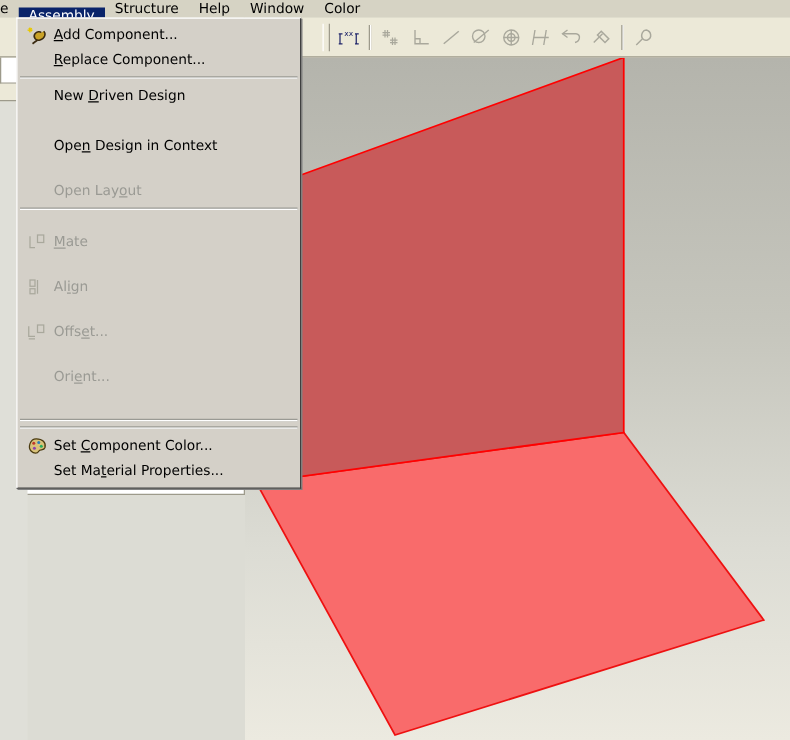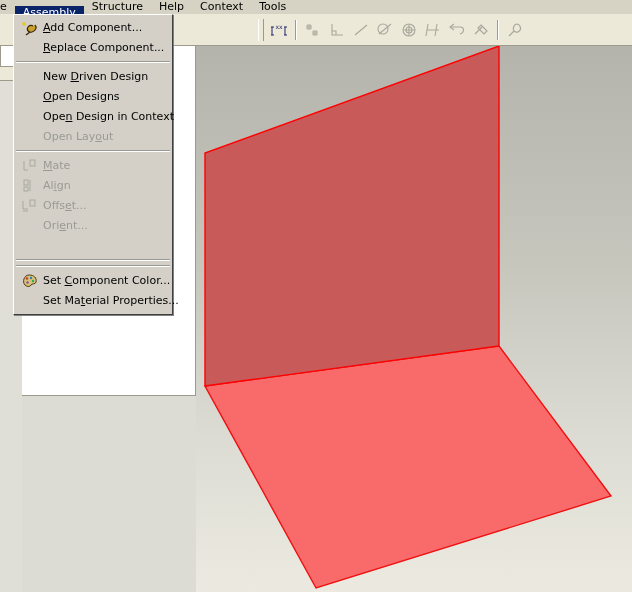--- a/index.html
+++ b/index.html
@@ -128,39 +128,39 @@
     background: #ffffff;
     border-right: 1px solid #9d9a8b;
     border-bottom: 1px solid #9d9a8b;
     box-sizing: border-box;
   }
 
   
   .dropdown {
     position: absolute;
     left: 13px; top: 14px;
-    width: 160px;
+    width: 228px;
     background: #d4d0c8;
     border: 1px solid #ffffff;
     border-right-color: #404040;
     border-bottom-color: #404040;
     box-shadow: 1px 1px 0 #808080;
     padding: 3px 0;
     box-sizing: border-box;
     font-size: 11px;
   }
   .mi {
     position: relative;
     height: 20px;
     display: flex; align-items: center;
     padding-left: 4px;
     color: #000;
     white-space: nowrap;
   }
-  .mi.disabled { color: #9a9a94; }
+  .mi.disabled { color: #9a9a94; margin-top: 16px; }
   .mi .mi-icon {
     width: 22px; height: 16px;
     flex: 0 0 22px;
     display: flex; align-items: center; justify-content: center;
   }
   .mi .mi-icon svg { display: block; }
   .mi .mi-label {
     margin-left: 3px;
     line-height: 20px;
   }
@@ -290,22 +290,22 @@
       </svg>
     </div>
   </div>
 
   <div class="menubar">
     <div class="menubar-inner">
       <div class="menu-item">e</div>
       <div class="menu-item active">Assembly</div>
       <div class="menu-item">Structure</div>
       <div class="menu-item">Help</div>
-      <div class="menu-item">Context</div>
-      <div class="menu-item">Tools</div>
+      <div class="menu-item">Window</div>
+      <div class="menu-item">Color</div>
     </div>
   </div>
 
   <div class="dropdown" id="dropdown">
       <div class="mi">
         <span class="mi-icon">
           <svg width="17" height="16" viewBox="0 0 17 16" xmlns="http://www.w3.org/2000/svg">
             <path d="M3 2 L3 6 M1 4 L5 4 M2 2.5 L4.5 5 M4.5 2.5 L2 5" stroke="#e8c800" stroke-width="1" fill="none"></path>
             <path d="M14 5 C16 7 15 11 11 12 C8 13 5 10 7 7 C8.5 5 11 5 12 6" stroke="#3a2a10" stroke-width="1.2" fill="#c9a227"></path>
             <path d="M9 12 L5 15" stroke="#3a2a10" stroke-width="1.4" fill="none"></path>
@@ -317,21 +317,20 @@
         <span class="mi-icon"></span>
         <span class="mi-label"><u>R</u>eplace Component...</span>
       </div>
       <div class="mi-sep"></div>
       <div class="mi">
         <span class="mi-icon"></span>
         <span class="mi-label">New <u>D</u>riven Design</span>
       </div>
       <div class="mi">
         <span class="mi-icon"></span>
-        <span class="mi-label"><u>O</u>pen Designs</span>
       </div>
       <div class="mi">
         <span class="mi-icon"></span>
         <span class="mi-label">Ope<u>n</u> Design in Context</span>
       </div>
       <div class="mi disabled">
         <span class="mi-icon"></span>
         <span class="mi-label">Open Lay<u>o</u>ut</span>
       </div>
       <div class="mi-sep"></div>

